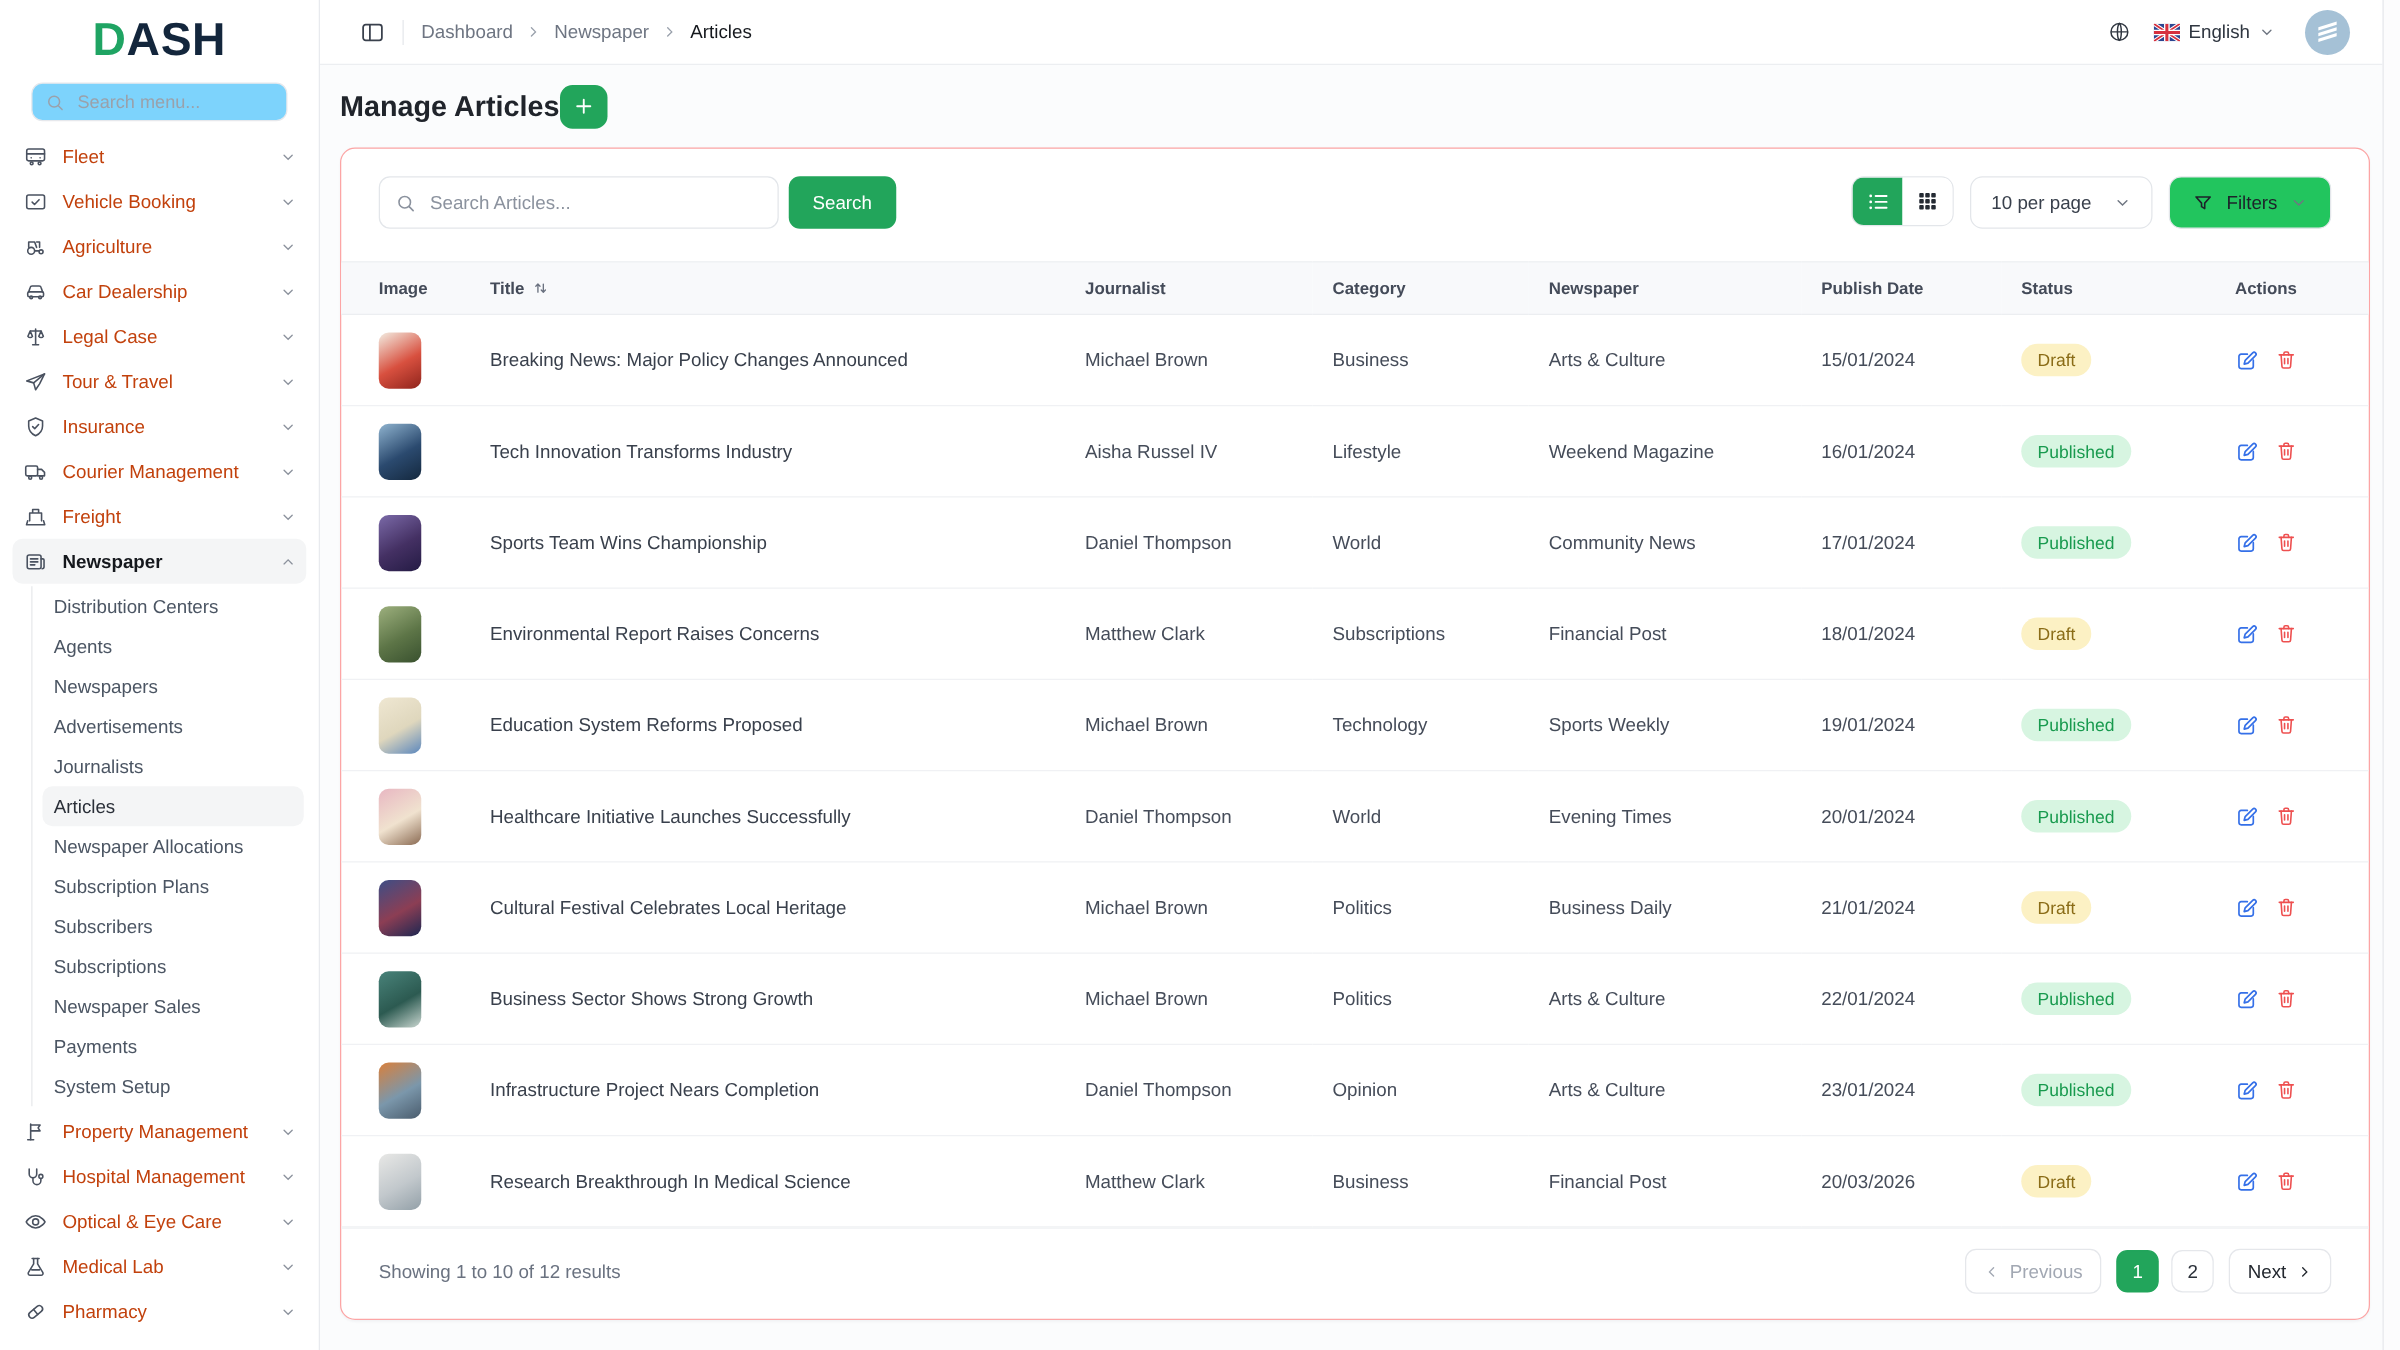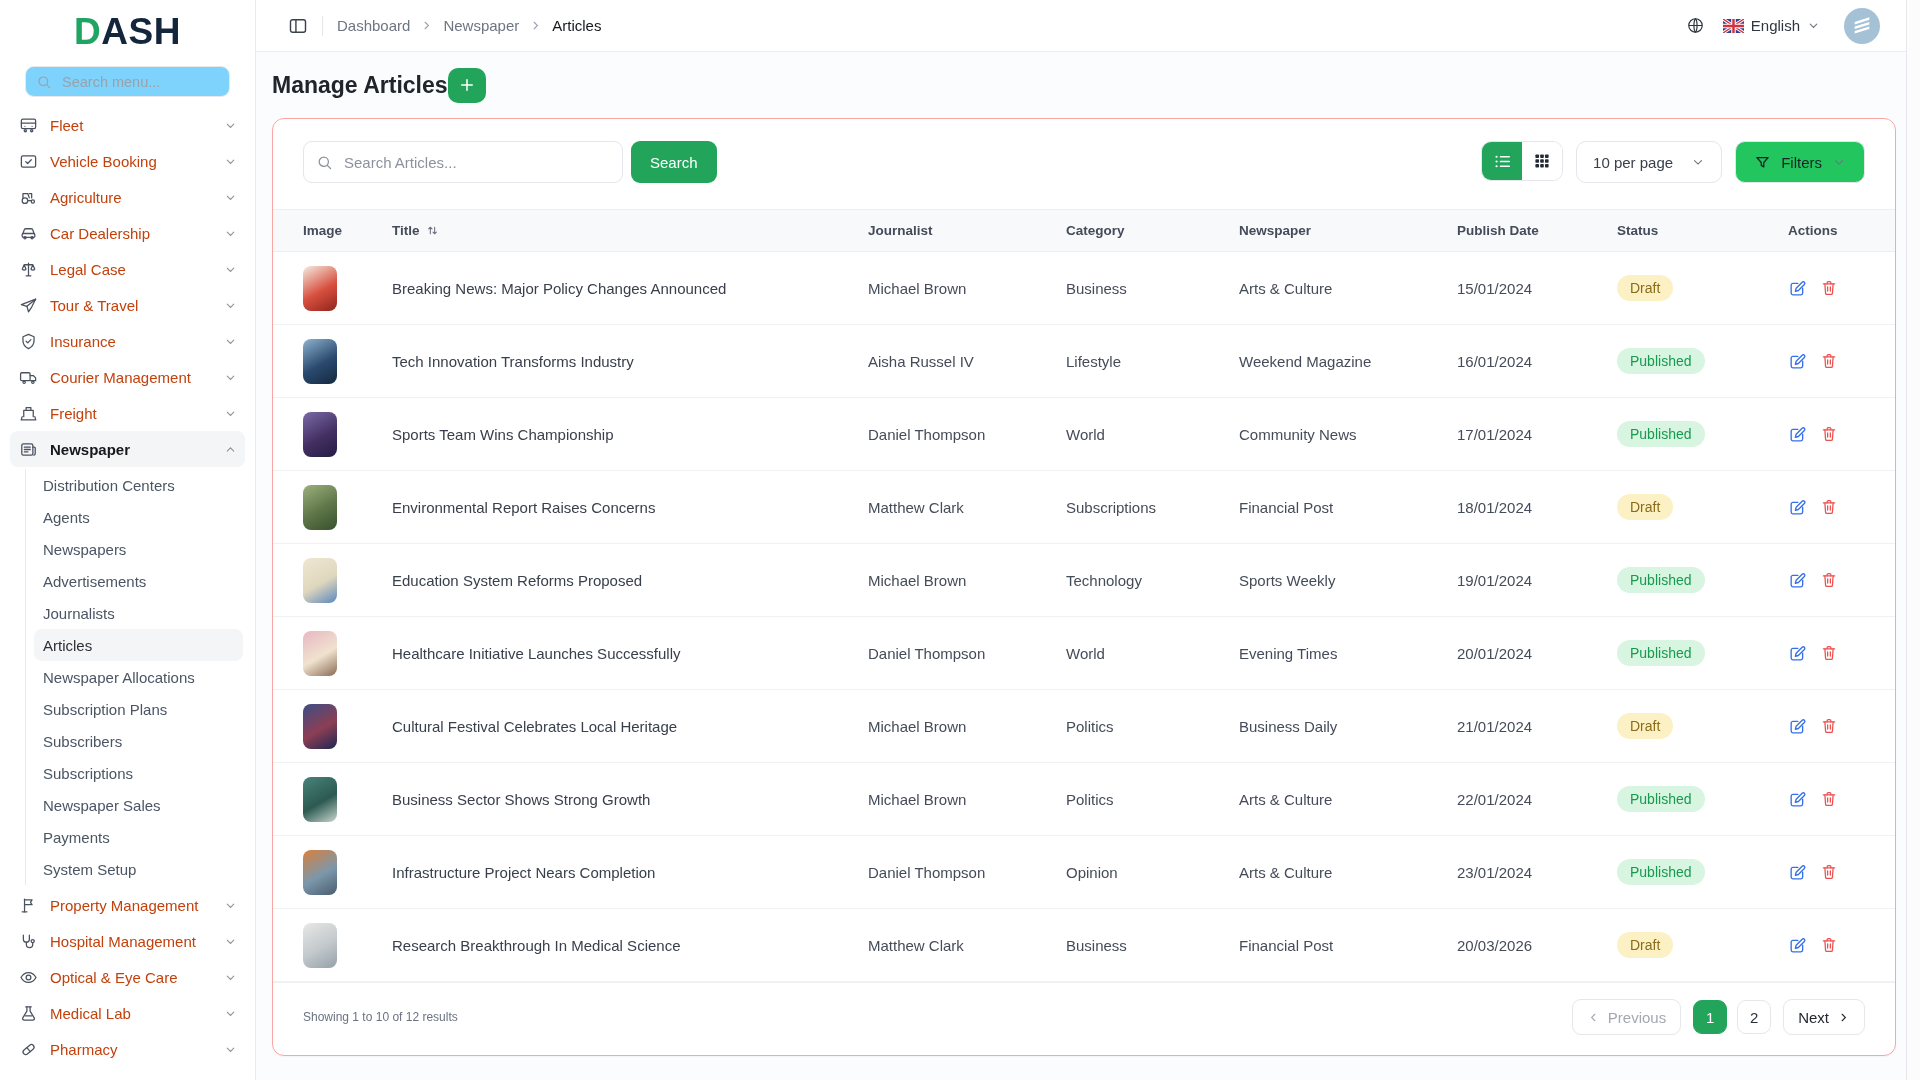--- a/index.html
+++ b/index.html
@@ -75,21 +75,21 @@
   .title-cell{color:#39404c;}
   .pill{display:inline-block;padding:5px 13px;border-radius:999px;font-size:14px;}
   .pill.draft{background:var(--draft-bg);color:var(--draft-text);}
   .pill.published{background:var(--published-bg);color:var(--published-text);}
   .actions{display:flex;gap:13px;align-items:center;}
   .icon-btn{background:none;border:none;padding:0;display:flex;cursor:pointer;}
   .icon-btn.edit{color:var(--edit-blue);}
   .icon-btn.del{color:var(--trash-red);}
 
   .card-footer{display:flex;align-items:center;justify-content:space-between;padding:16px 30px 20px;border-top:1px solid #f0f1f4;}
-  .summary{font-size:12px;color:#6a7280;}
+  .summary{font-size:15px;color:#6a7280;}
   .pager{display:flex;align-items:center;gap:12px;}
   .pg-prev,.pg-next{height:36px;display:flex;align-items:center;gap:8px;padding:0 14px;border:1px solid #e5e7eb;border-radius:9px;background:#fff;font-size:15px;font-family:inherit;cursor:pointer;}
   .pg-prev{color:#a2a8b3;} .pg-next{color:#23282f;}
   .pg-prev .chev,.pg-next .chev{display:flex;}
   .pages{display:flex;gap:10px;}
   .page-btn{width:34px;height:34px;border-radius:9px;border:1px solid #e5e7eb;background:#fff;color:#2a3039;font-size:15px;font-family:inherit;cursor:pointer;}
   .page-btn.active{background:var(--brand-green);border-color:var(--brand-green);color:#fff;}
 
   .scroll-strip{width:14px;min-width:14px;height:1080px;background:#fcfcfd;border-left:1px solid #e6e8eb;}
 </style>

